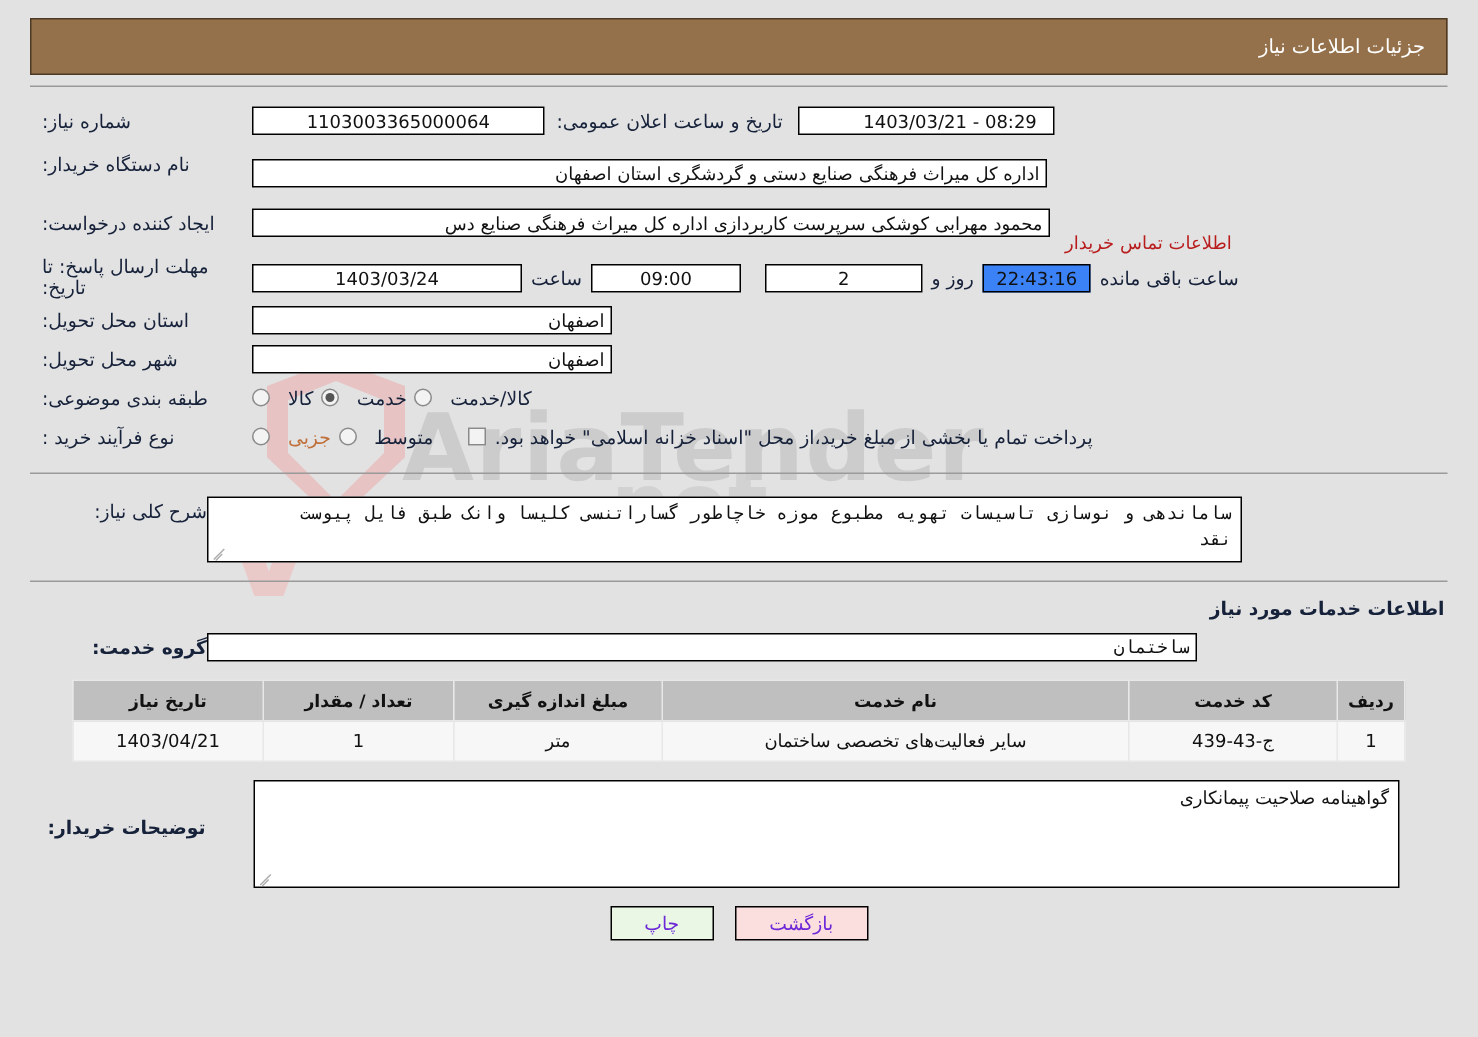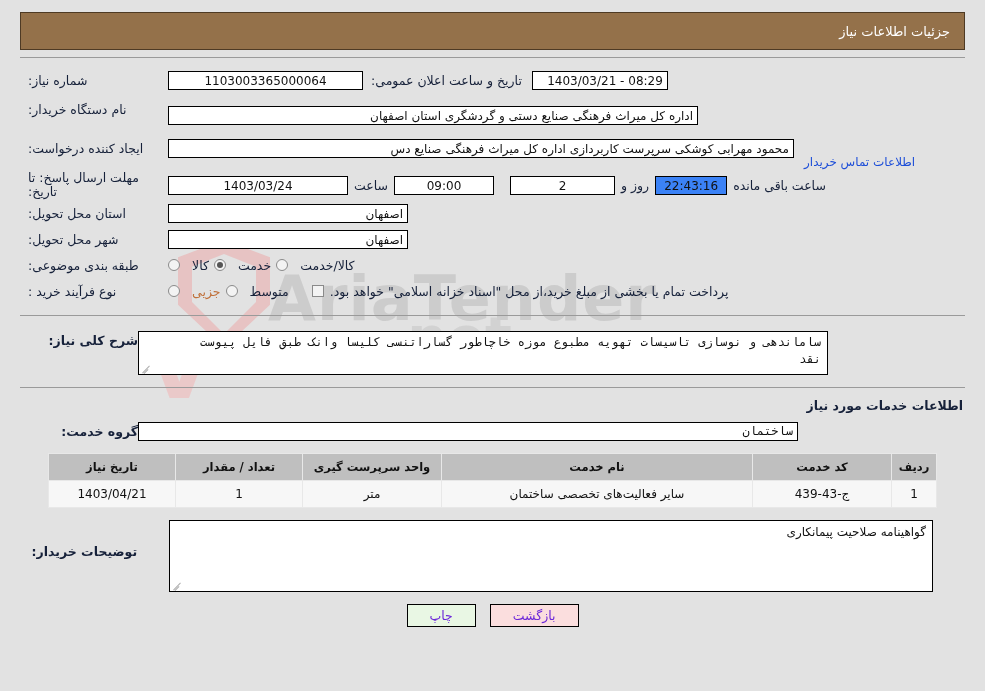--- a/index.html
+++ b/index.html
@@ -132,21 +132,21 @@
     box-sizing: border-box;
     overflow: hidden;
     white-space: nowrap;
     text-align: center;
     color: #111;
   }
   .fld.rt { text-align: right; }
   .fld.cream { background: #3b82f6; }
 
   .link {
-    color: #1d4ed8;
+    color: #b91c1c;
     font-size: 12px;
     white-space: nowrap;
     cursor: pointer;
     margin-top: 28px;
   }
   .plain {
     font-size: 12.5px;
     color: #16213a;
     white-space: nowrap;
     padding: 0 6px;
@@ -289,36 +289,36 @@
 <div class="page">
 
   <div class="titlebar">
     <span class="titlebar-text">جزئیات اطلاعات نیاز</span>
   </div>
 
   <div class="panel" style="padding-top:10px;">
 
     <div class="row">
       <div class="grow"></div>
-      <div class="fld" style="width:136px;padding-left:36px;">08:29 - 1403/03/21</div>
+      <div class="fld" style="width:171px;padding-left:36px;">08:29 - 1403/03/21</div>
       <span class="lbl" style="padding:0 10px 0 8px;">تاریخ و ساعت اعلان عمومی:</span>
       <div class="fld" style="width:195px;">1103003365000064</div>
       <span class="lbl lbl-wide">شماره نیاز:</span>
     </div>
 
     <div class="row">
       <div class="grow"></div>
       <div class="fld rt" style="width:530px;text-align:right;margin-top:12px;">اداره کل میراث فرهنگی  صنایع دستی و گردشگری استان اصفهان</div>
       <span class="lbl lbl-wide">نام دستگاه خریدار:</span>
     </div>
 
     <div class="row">
       <div class="grow"></div>
       <span class="link" style="margin-left:10px;">اطلاعات تماس خریدار</span>
-      <div class="fld rt" style="width:626px;text-align:right;">محمود مهرابی کوشکی سرپرست کاربردازی اداره کل میراث فرهنگی  صنایع دس</div>
+      <div class="fld rt" style="width:532px;text-align:right;">محمود مهرابی کوشکی سرپرست کاربردازی اداره کل میراث فرهنگی  صنایع دس</div>
       <span class="lbl lbl-wide">ایجاد کننده درخواست:</span>
     </div>
 
     <div class="row" style="min-height:28px;">
       <div class="grow"></div>
       <span class="plain">ساعت باقی مانده</span>
       <div class="fld cream" style="width:72px;">22:43:16</div>
       <span class="plain">روز و</span>
       <div class="fld" style="width:105px;">2</div>
       <div class="fld" style="width:100px;margin-right:16px;">09:00</div>
@@ -364,41 +364,41 @@
   </div>
 
   <div class="panel" style="border-top:none;">
     <div class="row" style="align-items:flex-start;">
       <div class="grow"></div>
       <div class="ta" style="width:690px;height:44px;font-family:Liberation Mono, monospace;">
         <div>ساماندهی و نوسازی تاسیسات تهویه مطبوع موزه خاچاطور گساراتنسی کلیسا وانک طبق فایل پیوست</div>
         <div>نقد</div>
         <span class="grip"></span>
       </div>
-      <span class="lbl" style="font-weight:bold;width:110px;text-align:right;padding:2px 0 0 8px;">شرح کلی نیاز:</span>
+      <span class="lbl" style="font-weight:normal;width:110px;text-align:right;padding:2px 0 0 8px;">شرح کلی نیاز:</span>
     </div>
   </div>
 
   <div>
     <div class="sec-title">اطلاعات خدمات مورد نیاز</div>
 
     <div class="row" style="margin:0 20px;">
       <div class="grow"></div>
       <div class="fld rt" style="width:660px;font-family:Liberation Mono, monospace;">ساختمان</div>
       <span class="lbl" style="font-weight:bold;width:110px;text-align:right;">گروه خدمت:</span>
     </div>
 
     <div class="tbl-wrap">
       <table class="grid">
         <thead>
           <tr>
             <th style="width:36px;">ردیف</th>
             <th style="width:130px;">کد خدمت</th>
             <th>نام خدمت</th>
-            <th style="width:130px;">واحد سرپرست گیری</th>
+            <th style="width:130px;">مبلغ اندازه گیری</th>
             <th style="width:118px;">تعداد / مقدار</th>
             <th style="width:118px;">تاریخ نیاز</th>
           </tr>
         </thead>
         <tbody>
           <tr>
             <td>1</td>
             <td>ج-43-439</td>
             <td>سایر فعالیت‌های تخصصی ساختمان</td>
             <td>متر</td>

